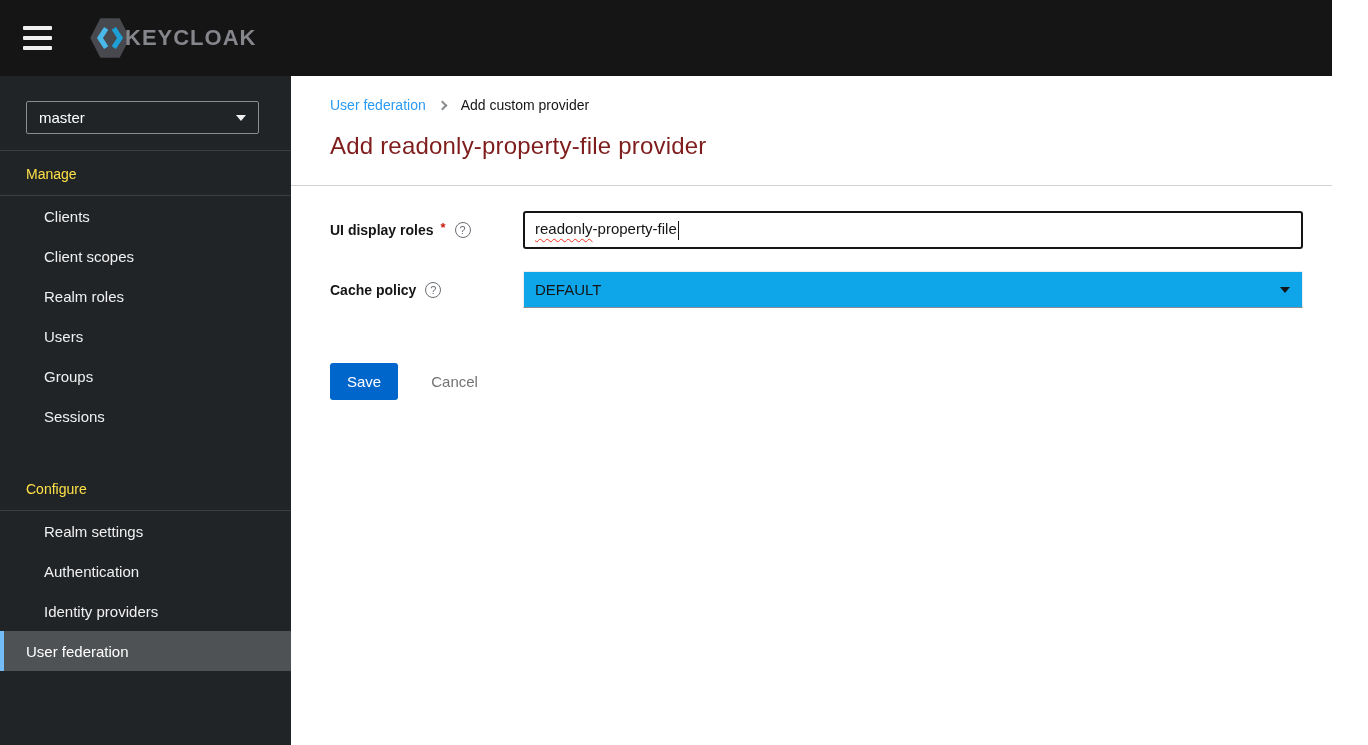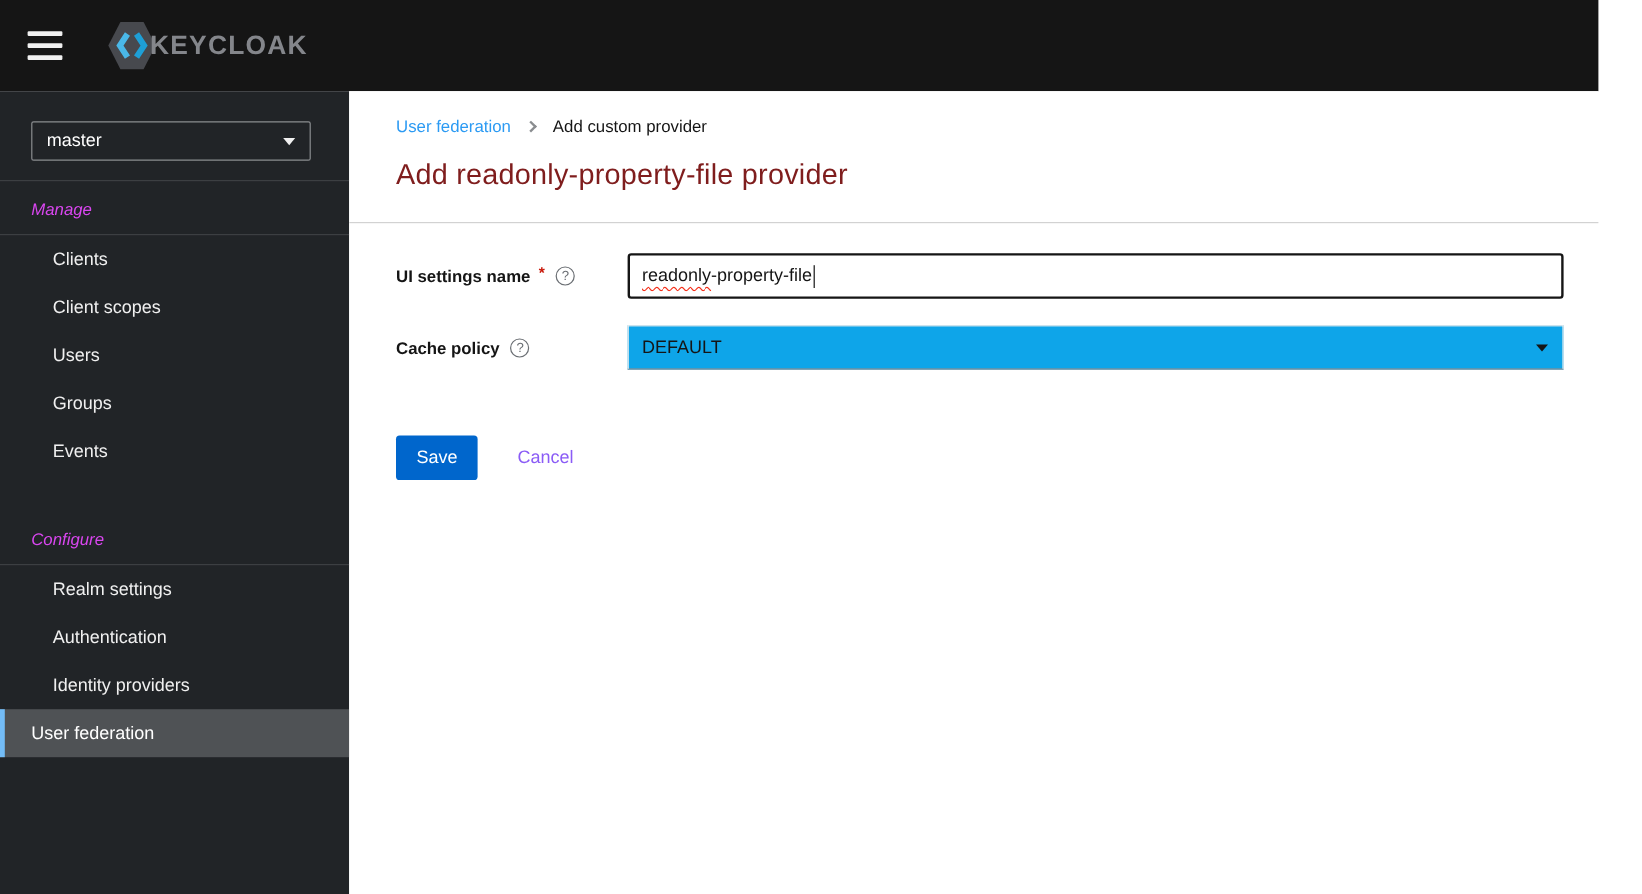--- a/index.html
+++ b/index.html
@@ -35,23 +35,22 @@
     width:291px; flex:0 0 291px; background:#212427; color:#f0f0f0;
     display:flex; flex-direction:column;
   }
   .realm-wrap { padding:25px 32px 16px 26px; border-bottom:1px solid #3c3f42; }
   .realm-select {
     height:33px; border:1px solid #8a8d90; border-radius:2px; background:transparent;
     display:flex; align-items:center; justify-content:space-between;
     padding:0 12px 0 12px; font-size:15px; color:#ffffff; cursor:pointer;
   }
   .nav-section-title {
-    font-size:14px; color:#d946ef; padding:15px 0 13px 26px;
+    font-size:14px; color:#fde047; padding:15px 0 13px 26px;
     border-bottom:1px solid #3c3f42;
-    font-style:italic;
   }
   .nav-section + .nav-section { margin-top:30px; }
   .nav-list { list-style:none; }
   .nav-item {
     height:40px; display:flex; align-items:center; padding-left:44px;
     font-size:15px; color:#f0f0f0; cursor:pointer;
   }
   .nav-item.current {
     background:#4f5255; border-left:4px solid #73bcf7; padding-left:22px; color:#ffffff;
   }
@@ -115,21 +114,21 @@
     display:flex; align-items:center; justify-content:space-between;
     padding:0 12px 0 11px; font-size:15px; color:#151515; cursor:pointer;
   }
   .form-actions { margin-top:55px; display:flex; align-items:center; }
   .btn-primary {
     background:#0066cc; color:#ffffff; border:none; border-radius:3px;
     font-size:15px; padding:10px 17px; cursor:pointer;
     font-family:"Liberation Sans", sans-serif;
     text-align:center;
   }
-  .link-cancel { color:#8b5cf6; font-size:15px; margin-left:33px; text-decoration:none; cursor:pointer; }
+  .link-cancel { color:#737373; font-size:15px; margin-left:33px; text-decoration:none; cursor:pointer; }
 </style>
 </head>
 <body>
 
 <div class="app">
 
   <header class="topbar">
     <button class="hamburger" aria-label="toggle navigation">
       <span class="bar"></span>
       <span class="bar"></span>
@@ -153,23 +152,24 @@
           <span>master</span>
           <span class="caret-down caret-white"></span>
         </div>
       </div>
 
       <div class="nav-section">
         <div class="nav-section-title">Manage</div>
         <ul class="nav-list">
           <li class="nav-item">Clients</li>
           <li class="nav-item">Client scopes</li>
+          <li class="nav-item">Realm roles</li>
           <li class="nav-item">Users</li>
           <li class="nav-item">Groups</li>
-          <li class="nav-item">Events</li>
+          <li class="nav-item">Sessions</li>
         </ul>
       </div>
 
       <div class="nav-section">
         <div class="nav-section-title">Configure</div>
         <ul class="nav-list">
           <li class="nav-item">Realm settings</li>
           <li class="nav-item">Authentication</li>
           <li class="nav-item">Identity providers</li>
           <li class="nav-item current">User federation</li>
@@ -185,21 +185,21 @@
           <span class="crumb-sep"></span>
           <span class="crumb-current">Add custom provider</span>
         </nav>
         <h1 class="page-title">Add readonly-property-file provider</h1>
       </div>
 
       <div class="form">
 
         <div class="form-row">
           <div class="form-label">
-            <span>UI settings name</span>
+            <span>UI display roles</span>
             <span class="req">*</span>
             <span class="help-icon">?</span>
           </div>
           <div class="textbox" role="textbox">
             <span><span class="squiggle">readonly</span><span>-property-file</span><span class="caret-bar"></span></span>
           </div>
         </div>
 
         <div class="form-row">
           <div class="form-label">

